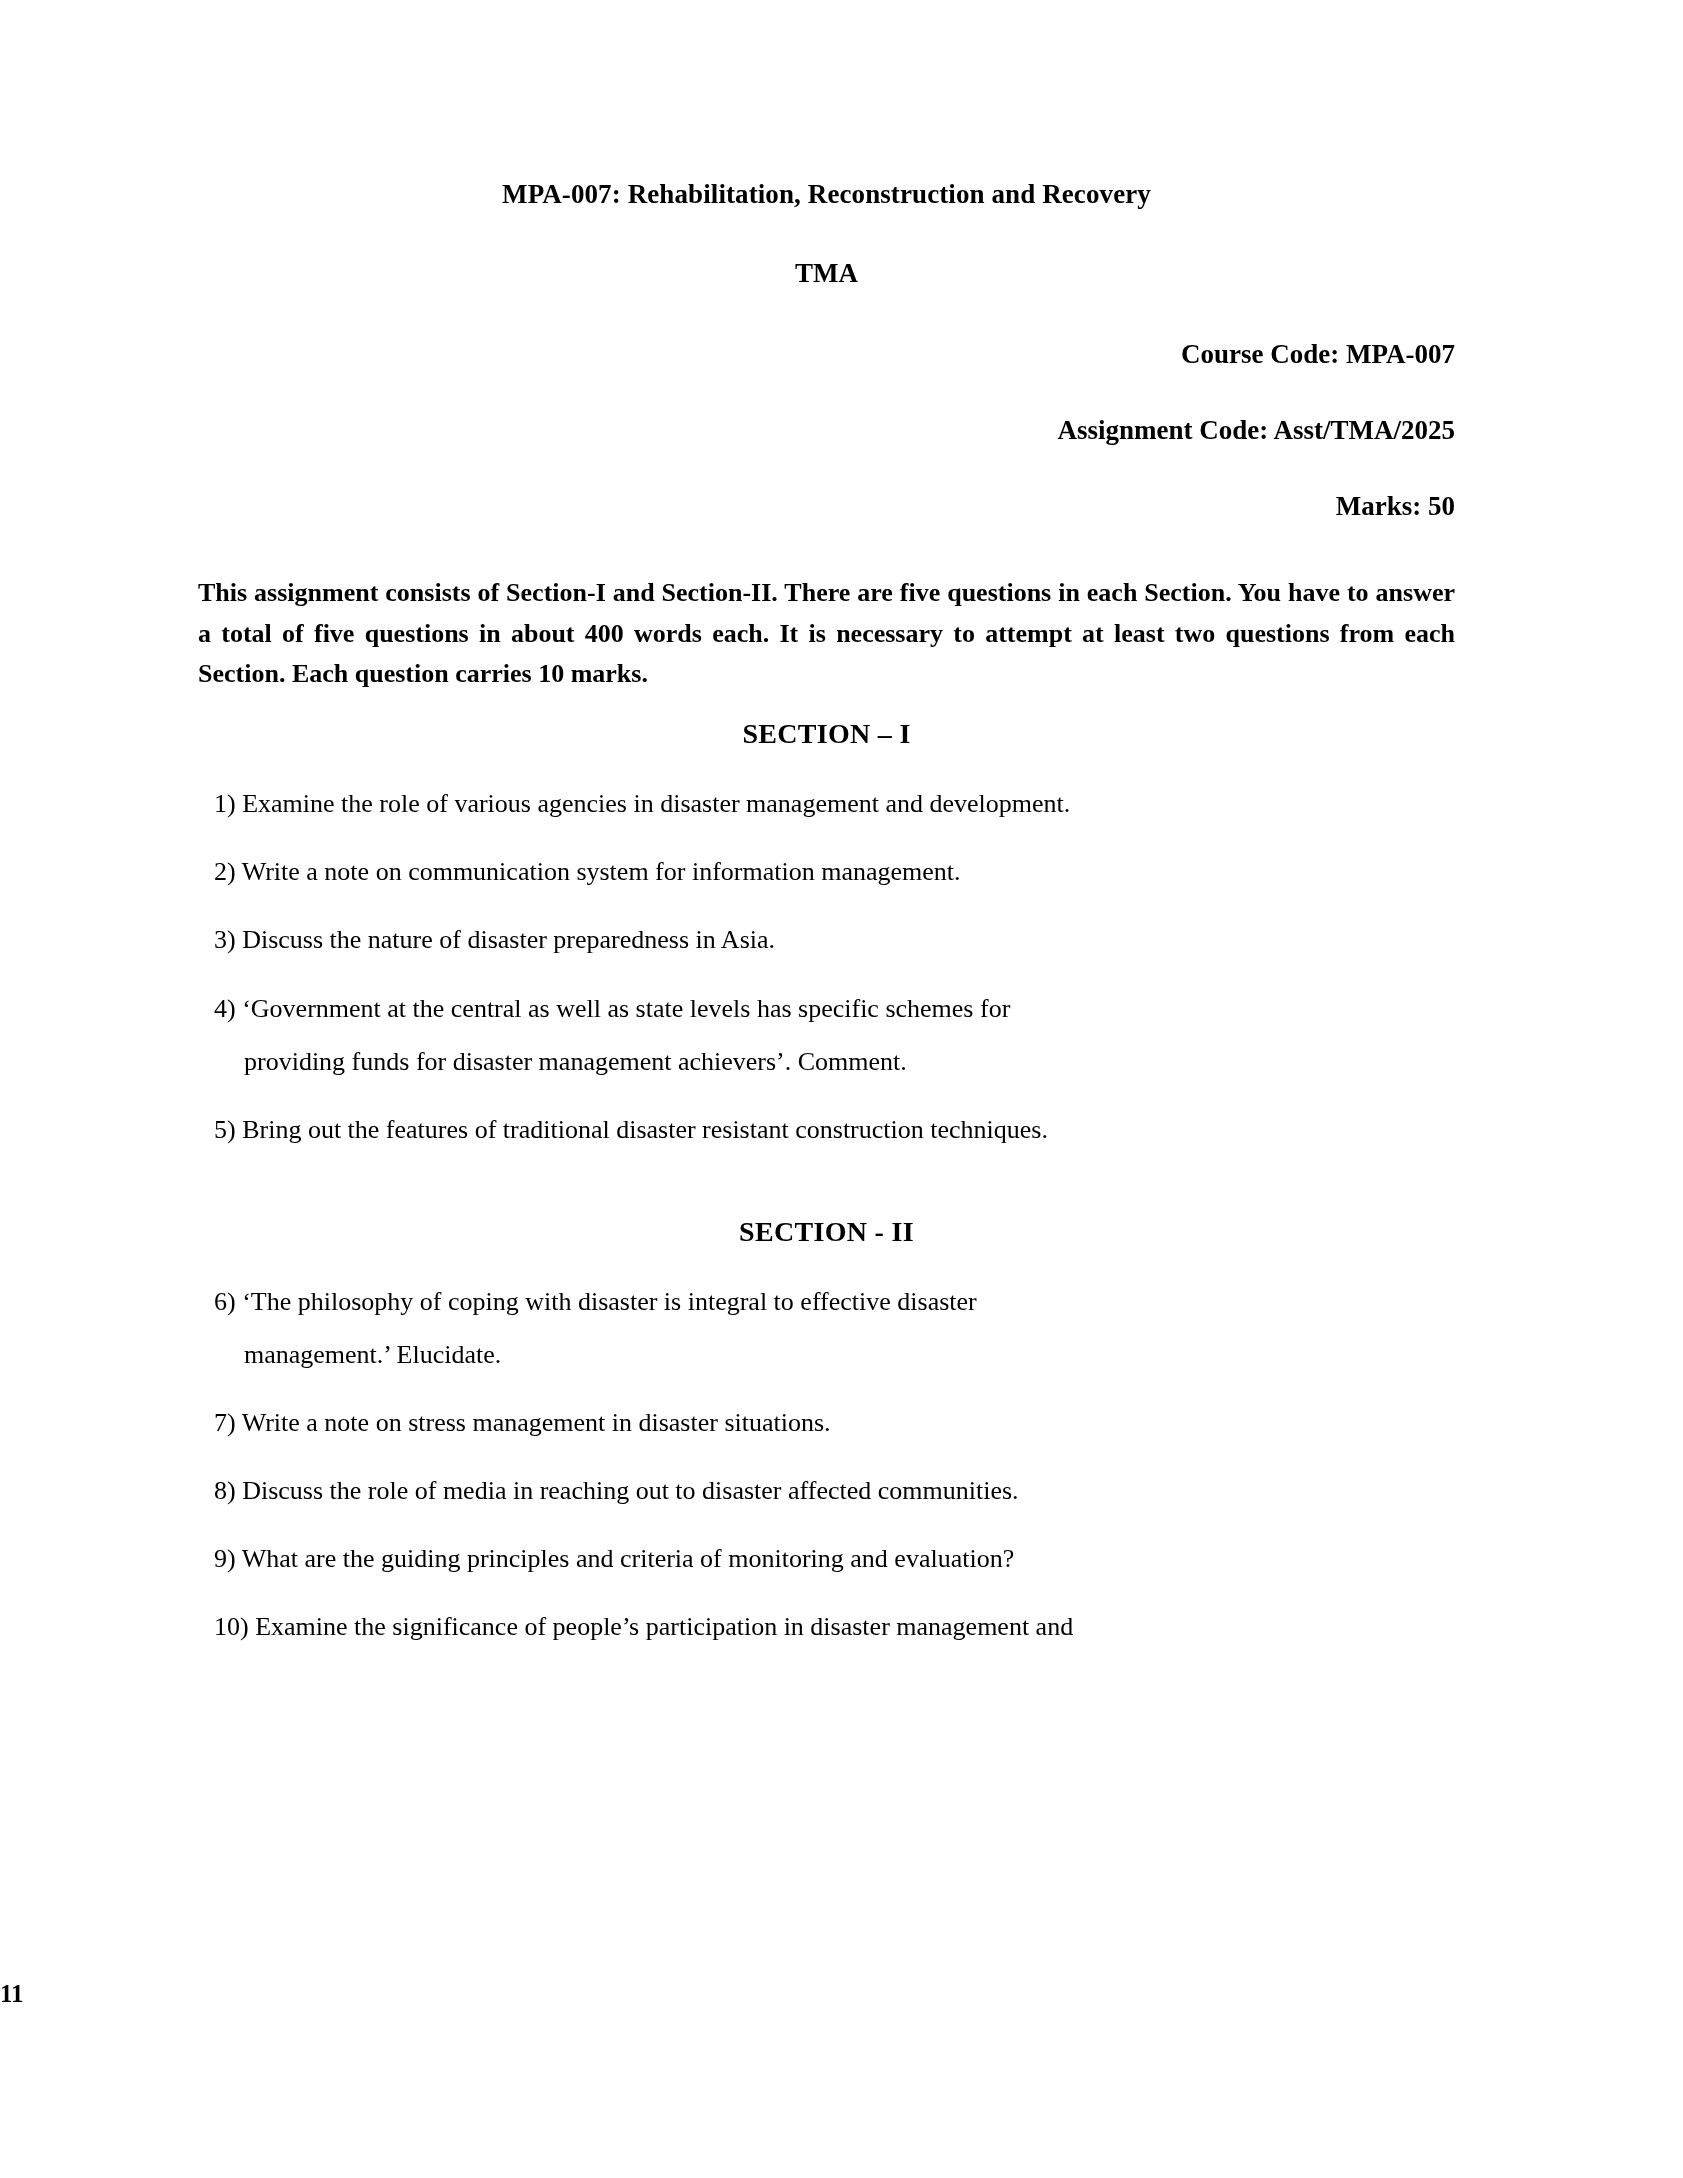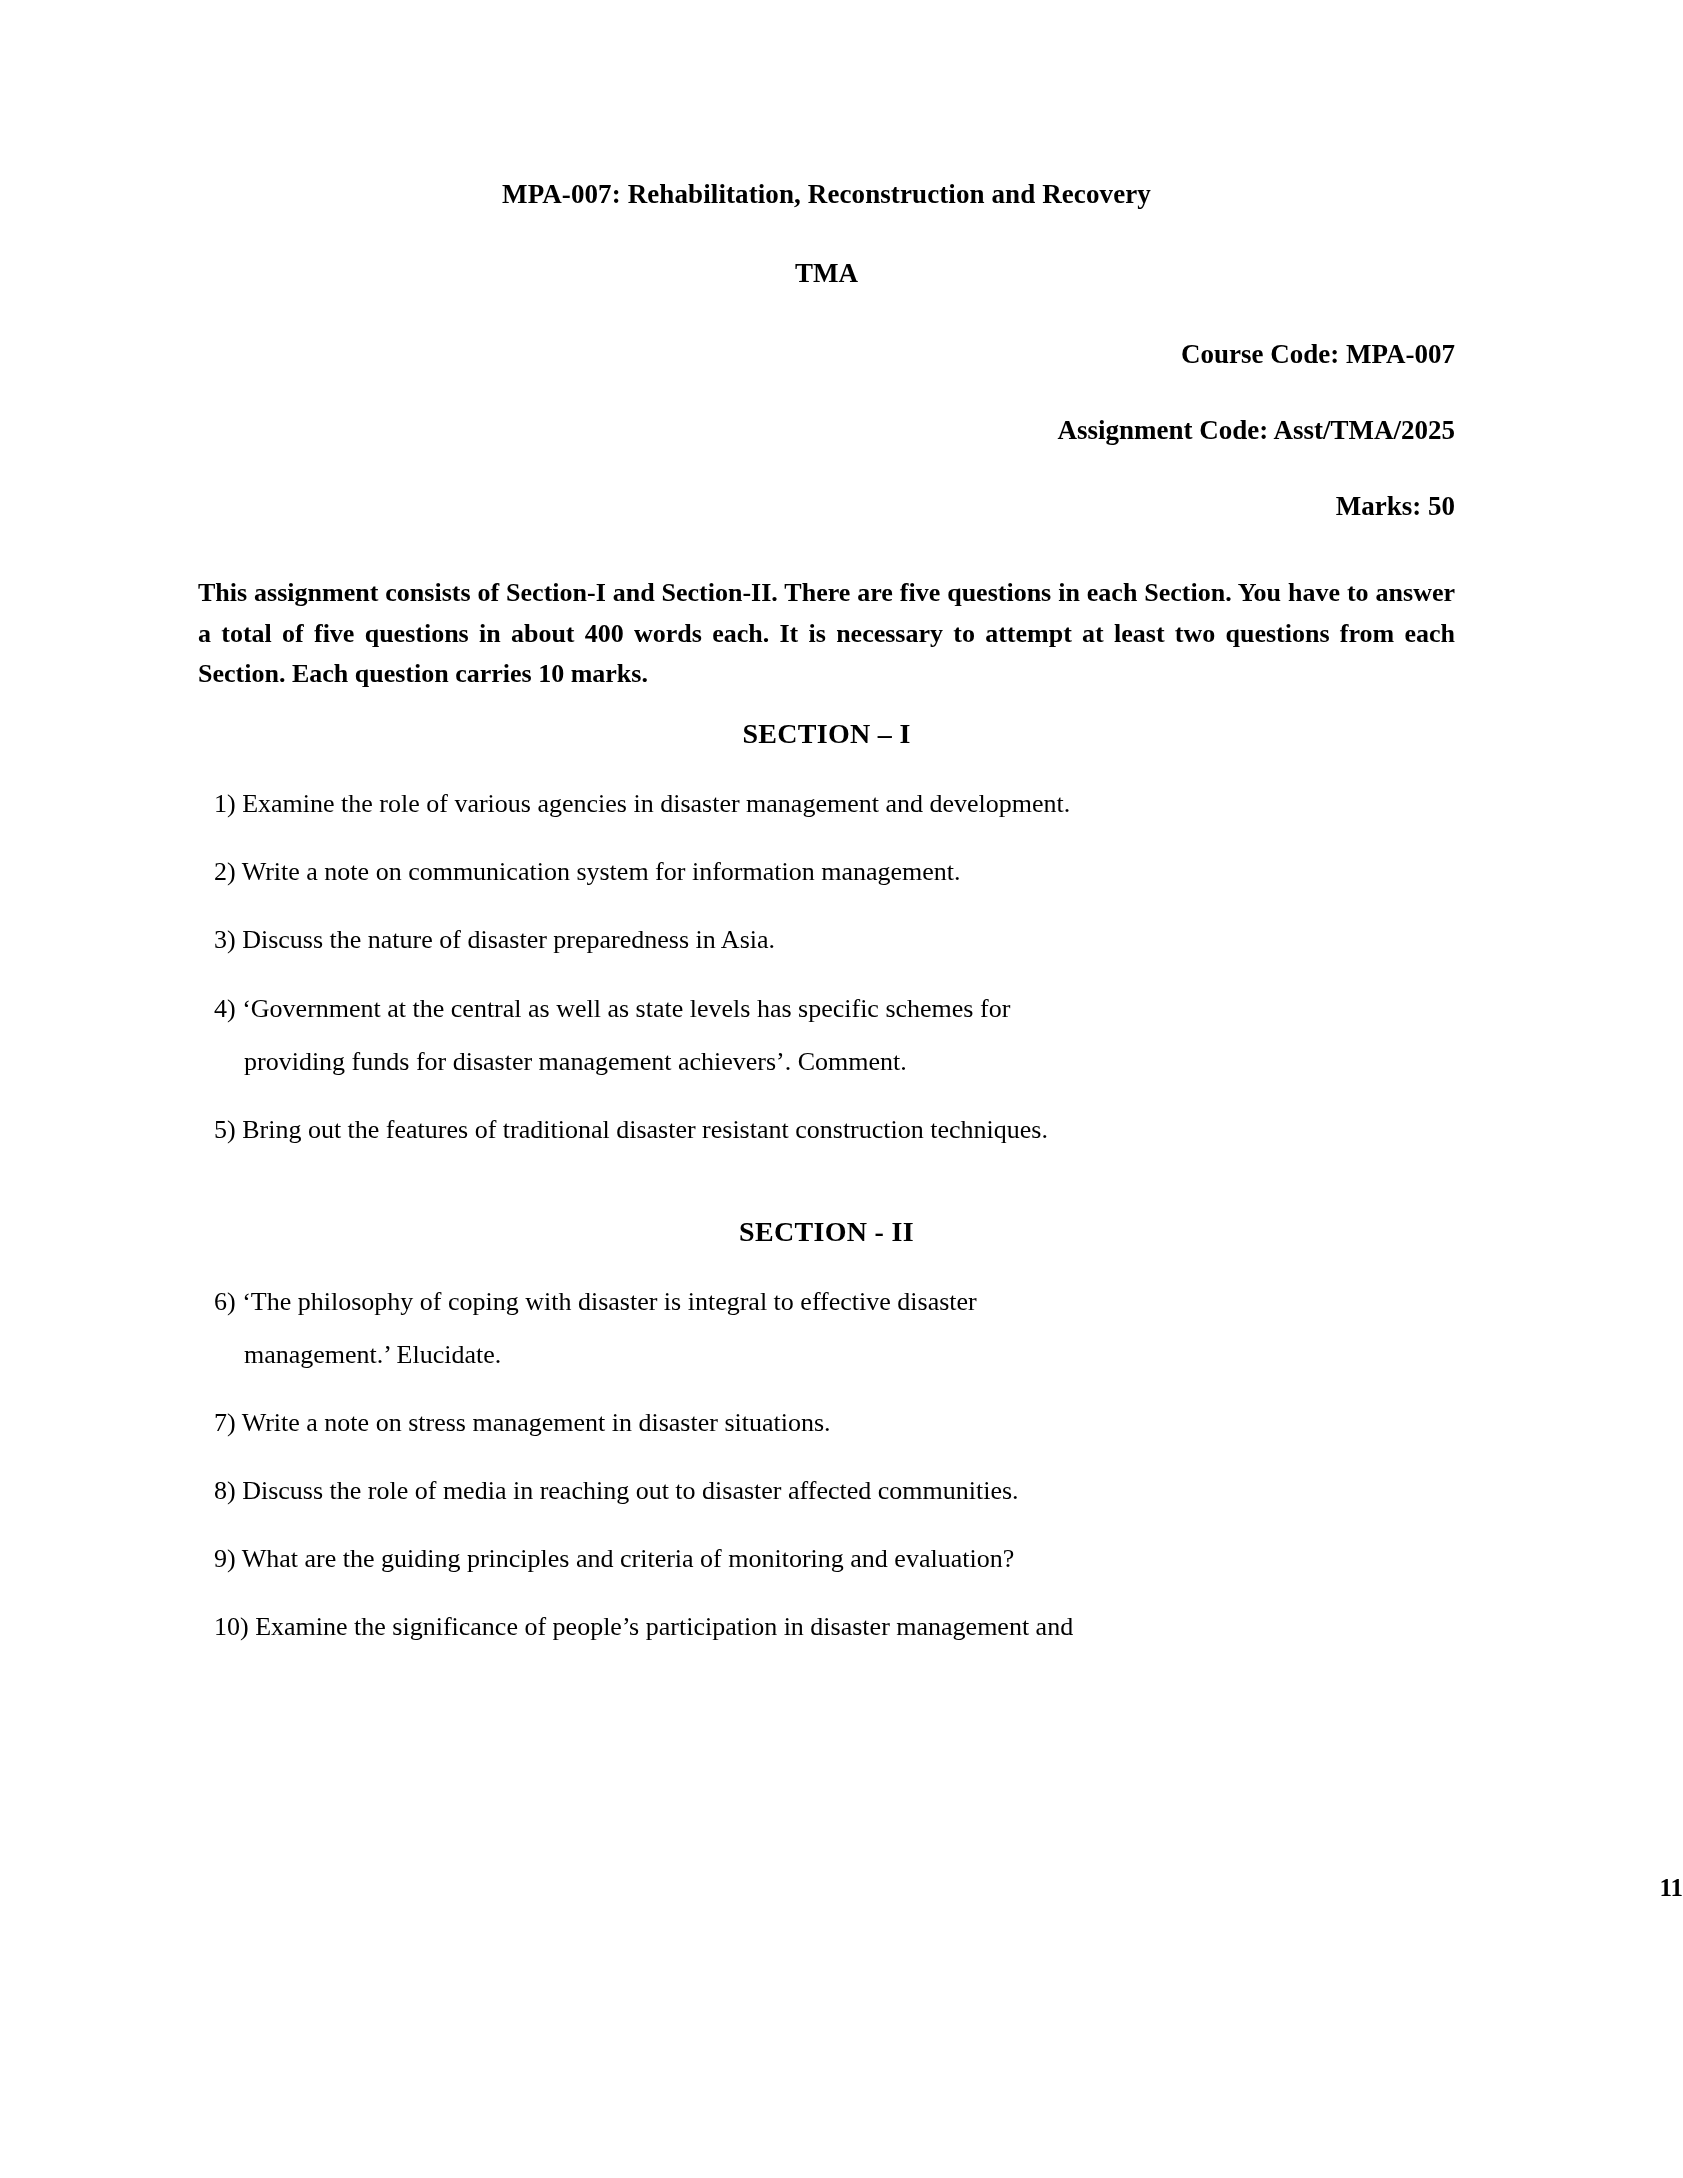--- a/index.html
+++ b/index.html
@@ -82,22 +82,22 @@
     margin-top: 18px;
     padding-left: 30px;
   }
   .section-gap {
     height: 18px;
   }
   .page-number {
     position: absolute;
     left: 0;
     right: 0;
-    top: 1874px;
-    text-align: right;
+    top: 1980px;
+    text-align: left;
     font-weight: bold;
     font-size: 25px;
   }
 </style>
 </head>
 <body>
 
 <div class="page">
   <div class="content">
 

